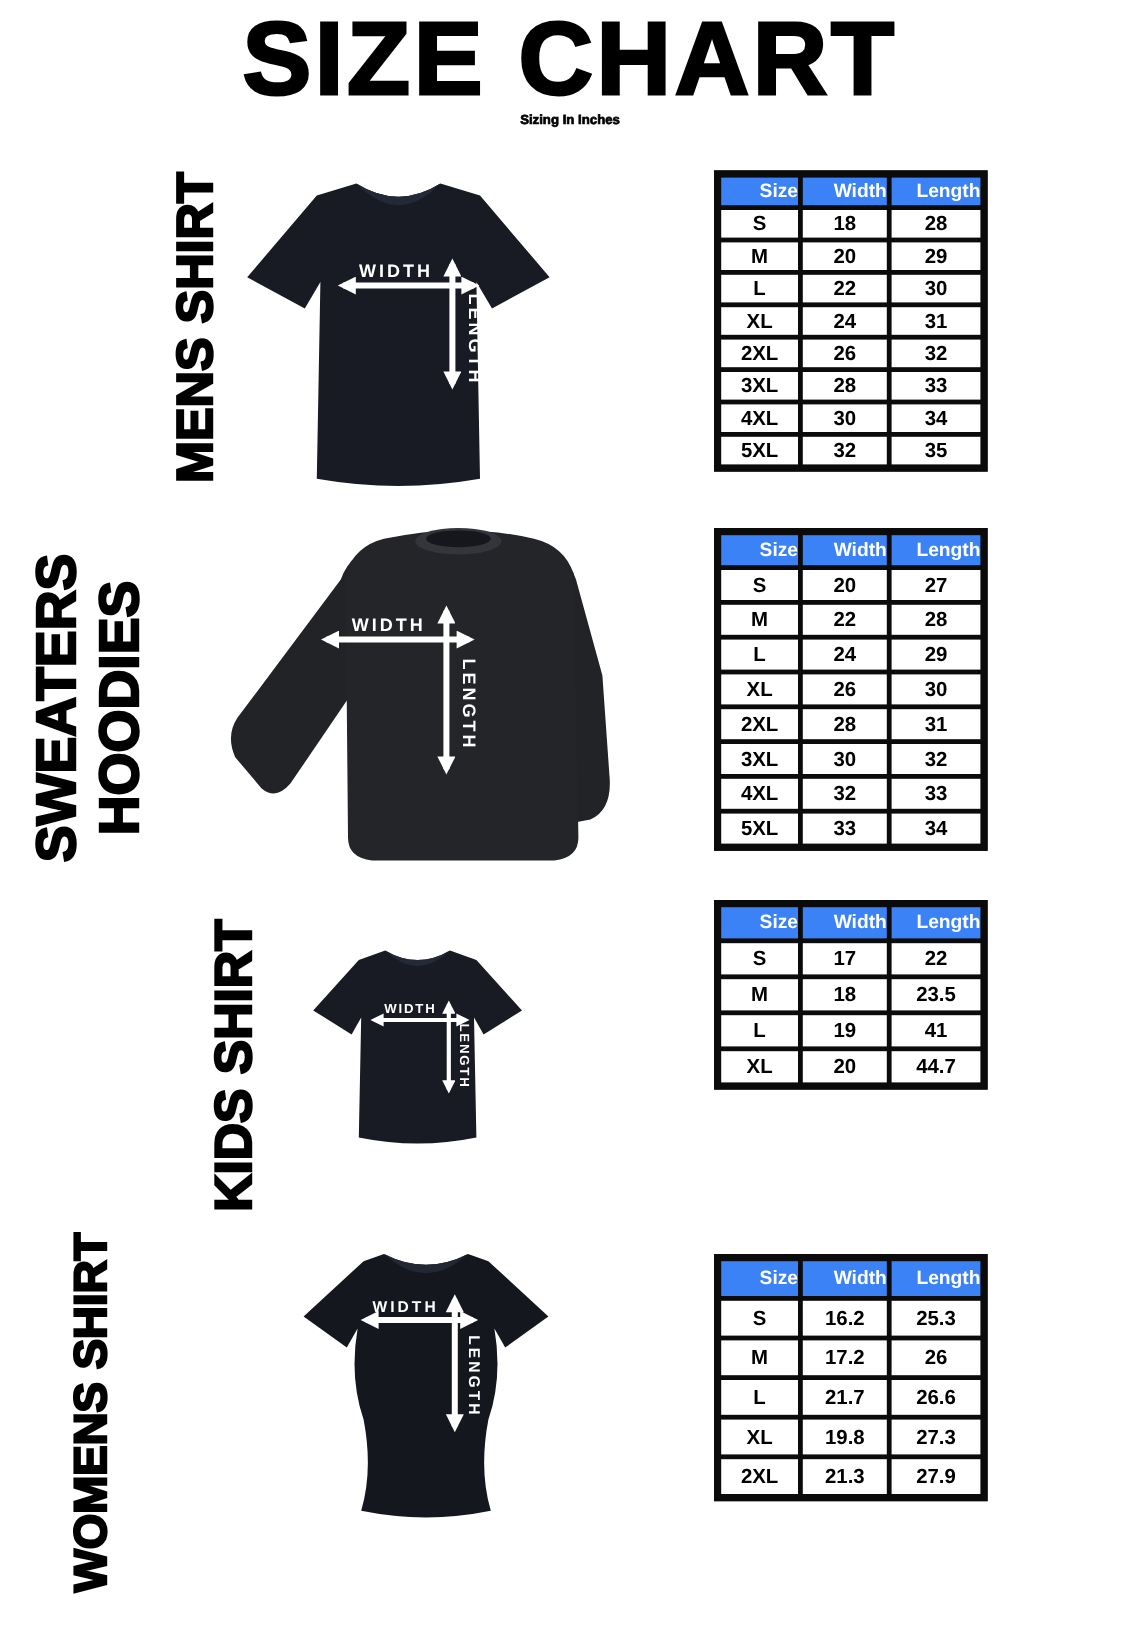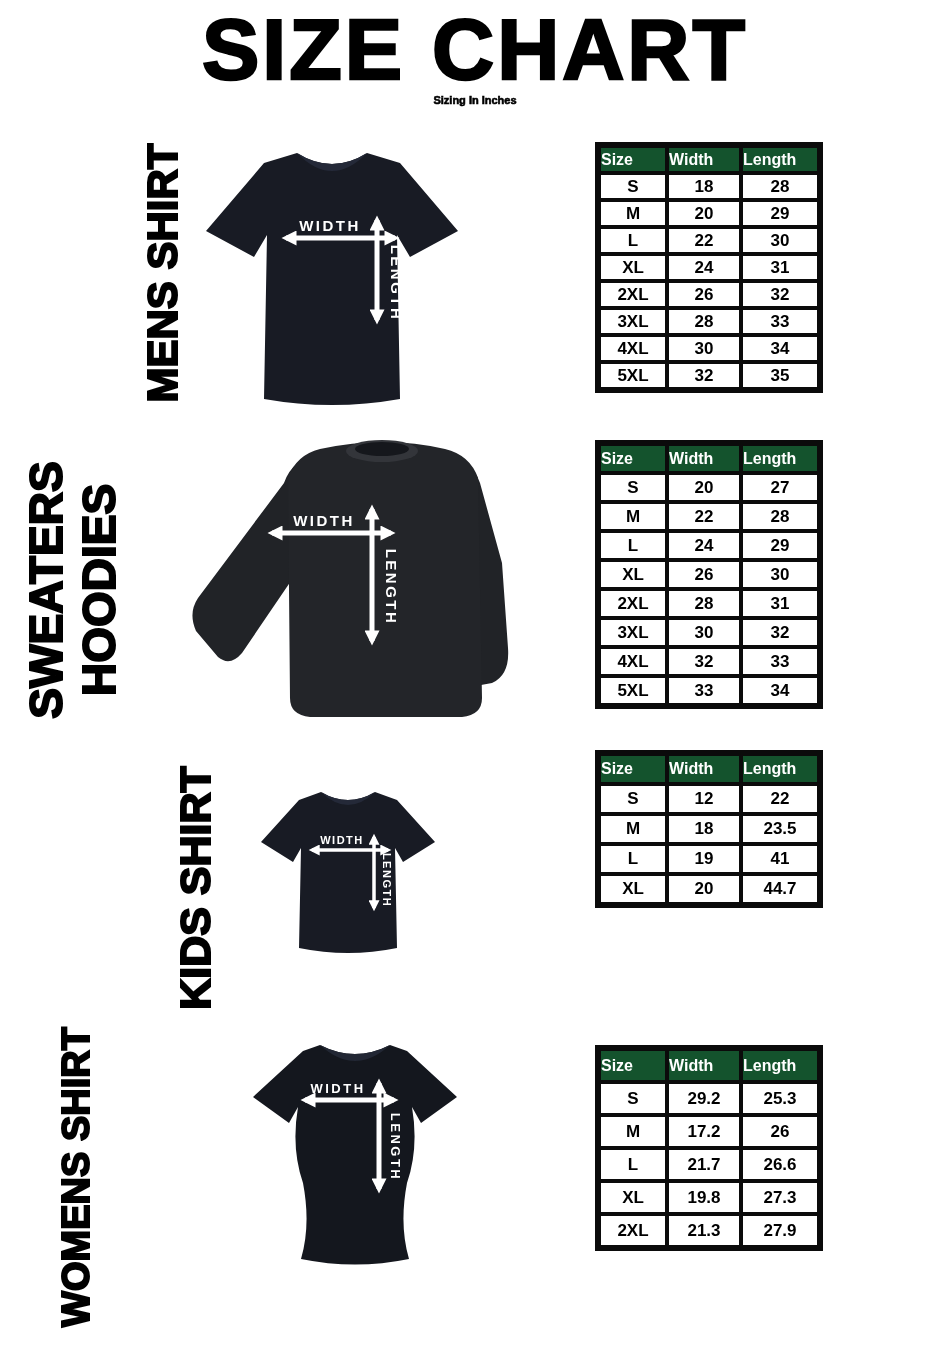--- a/index.html
+++ b/index.html
@@ -35,22 +35,22 @@
     fill:#ffffff;font-family:"Liberation Sans",sans-serif;
     font-weight:bold;letter-spacing:2.5px;
   }
   .ml-15{font-size:15px;} .ml-13{font-size:13px;} .ml-11{font-size:11px;letter-spacing:1.5px;}
   
   .size-table{
     position:absolute;left:595px;border-collapse:separate;border-spacing:4px;
     background:#0b0b0b;border:2px solid #0b0b0b;table-layout:fixed;
   }
   .size-table th{
-    background:#14532d;color:#ffffff;font-size:16px;font-weight:bold;
-    padding:0;text-align:left;
+    background:#3b82f6;color:#ffffff;font-size:16px;font-weight:bold;
+    padding:0;text-align:right;
   }
   .size-table td{
     background:#ffffff;color:#000;font-size:17px;font-weight:bold;
     padding:0;text-align:center;
   }
   .size-table th:nth-child(1),.size-table td:nth-child(1){width:64px;}
   .size-table th:nth-child(2),.size-table td:nth-child(2){width:70px;}
   .size-table th:nth-child(3),.size-table td:nth-child(3){width:74px;}
   .t-mens{top:142px;}   .t-mens th,.t-mens td{height:23px;}
   .t-sweat{top:440px;}  .t-sweat th,.t-sweat td{height:25px;}
@@ -237,21 +237,21 @@
     <thead>
       <tr>
         <th>Size</th>
         <th>Width</th>
         <th>Length</th>
       </tr>
     </thead>
     <tbody>
         <tr>
         <td>S</td>
-        <td>12</td>
+        <td>17</td>
         <td>22</td>
       </tr>
         <tr>
         <td>M</td>
         <td>18</td>
         <td>23.5</td>
       </tr>
         <tr>
         <td>L</td>
         <td>19</td>
@@ -269,21 +269,21 @@
     <thead>
       <tr>
         <th>Size</th>
         <th>Width</th>
         <th>Length</th>
       </tr>
     </thead>
     <tbody>
         <tr>
         <td>S</td>
-        <td>29.2</td>
+        <td>16.2</td>
         <td>25.3</td>
       </tr>
         <tr>
         <td>M</td>
         <td>17.2</td>
         <td>26</td>
       </tr>
         <tr>
         <td>L</td>
         <td>21.7</td>

